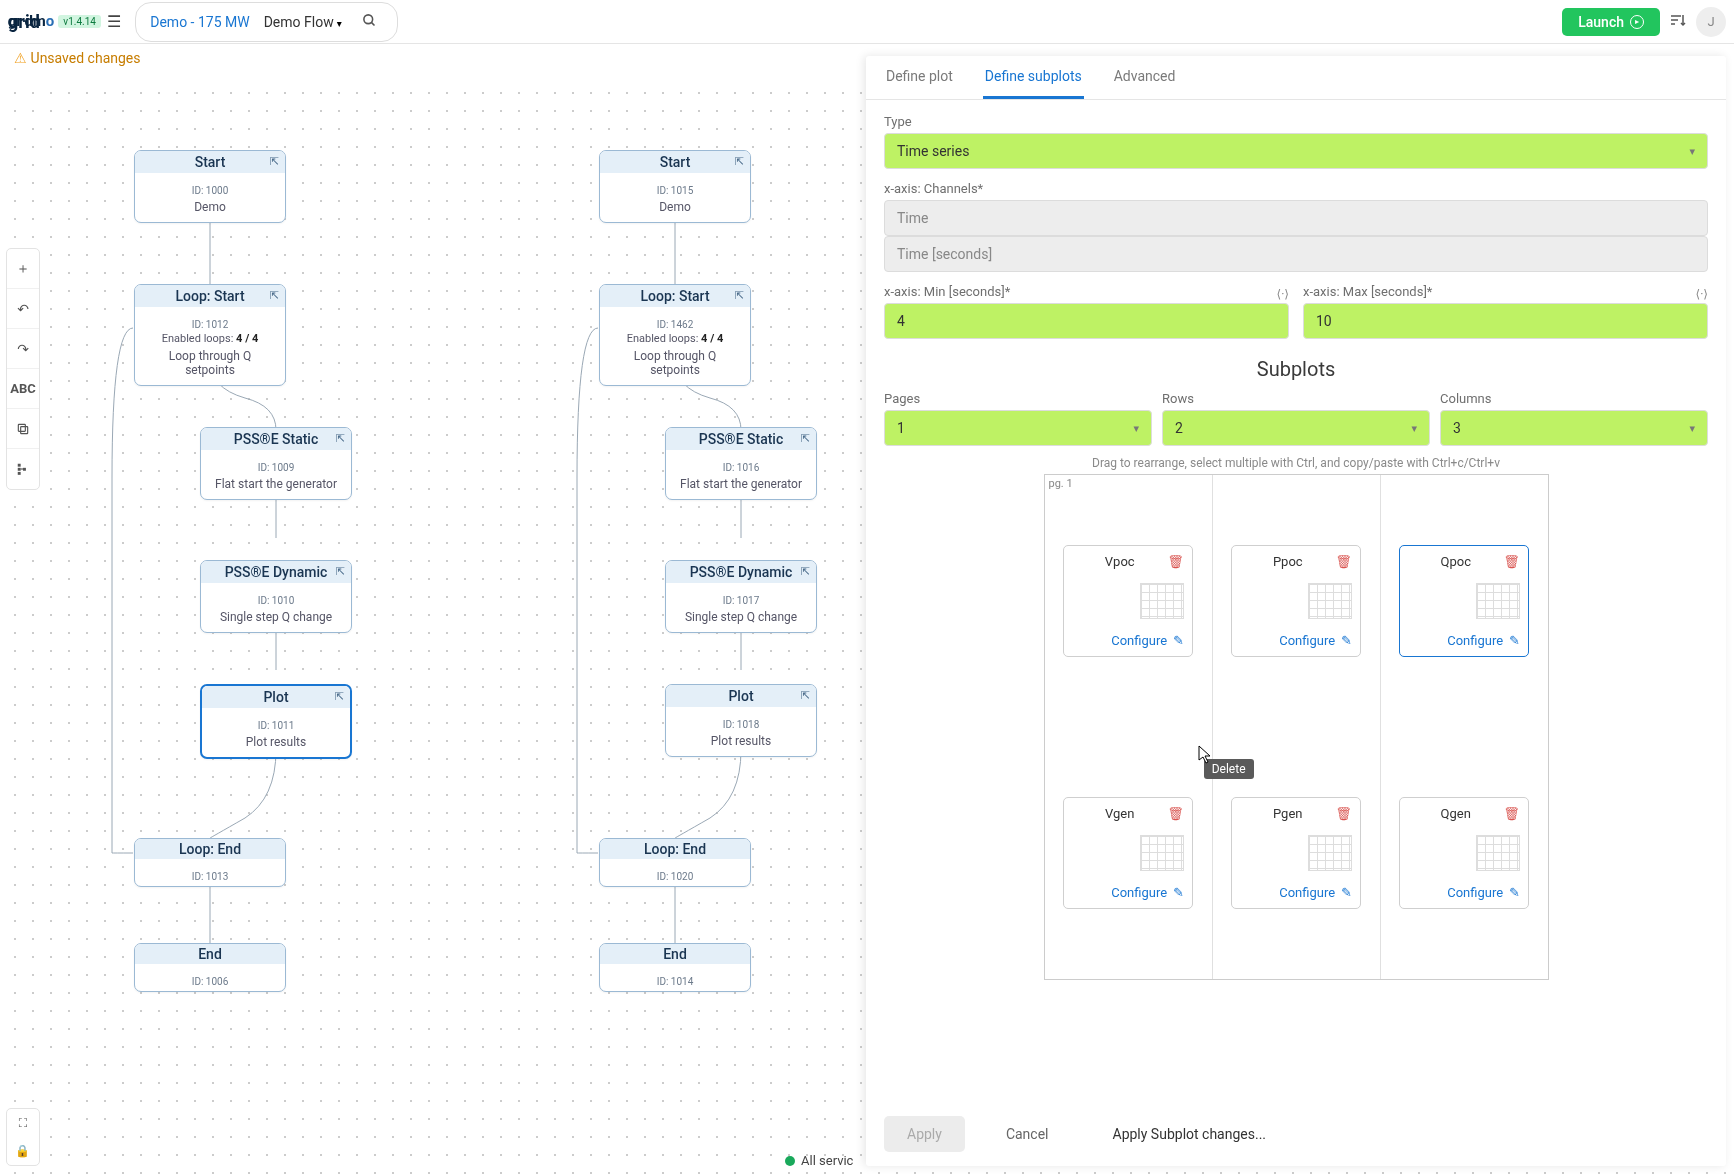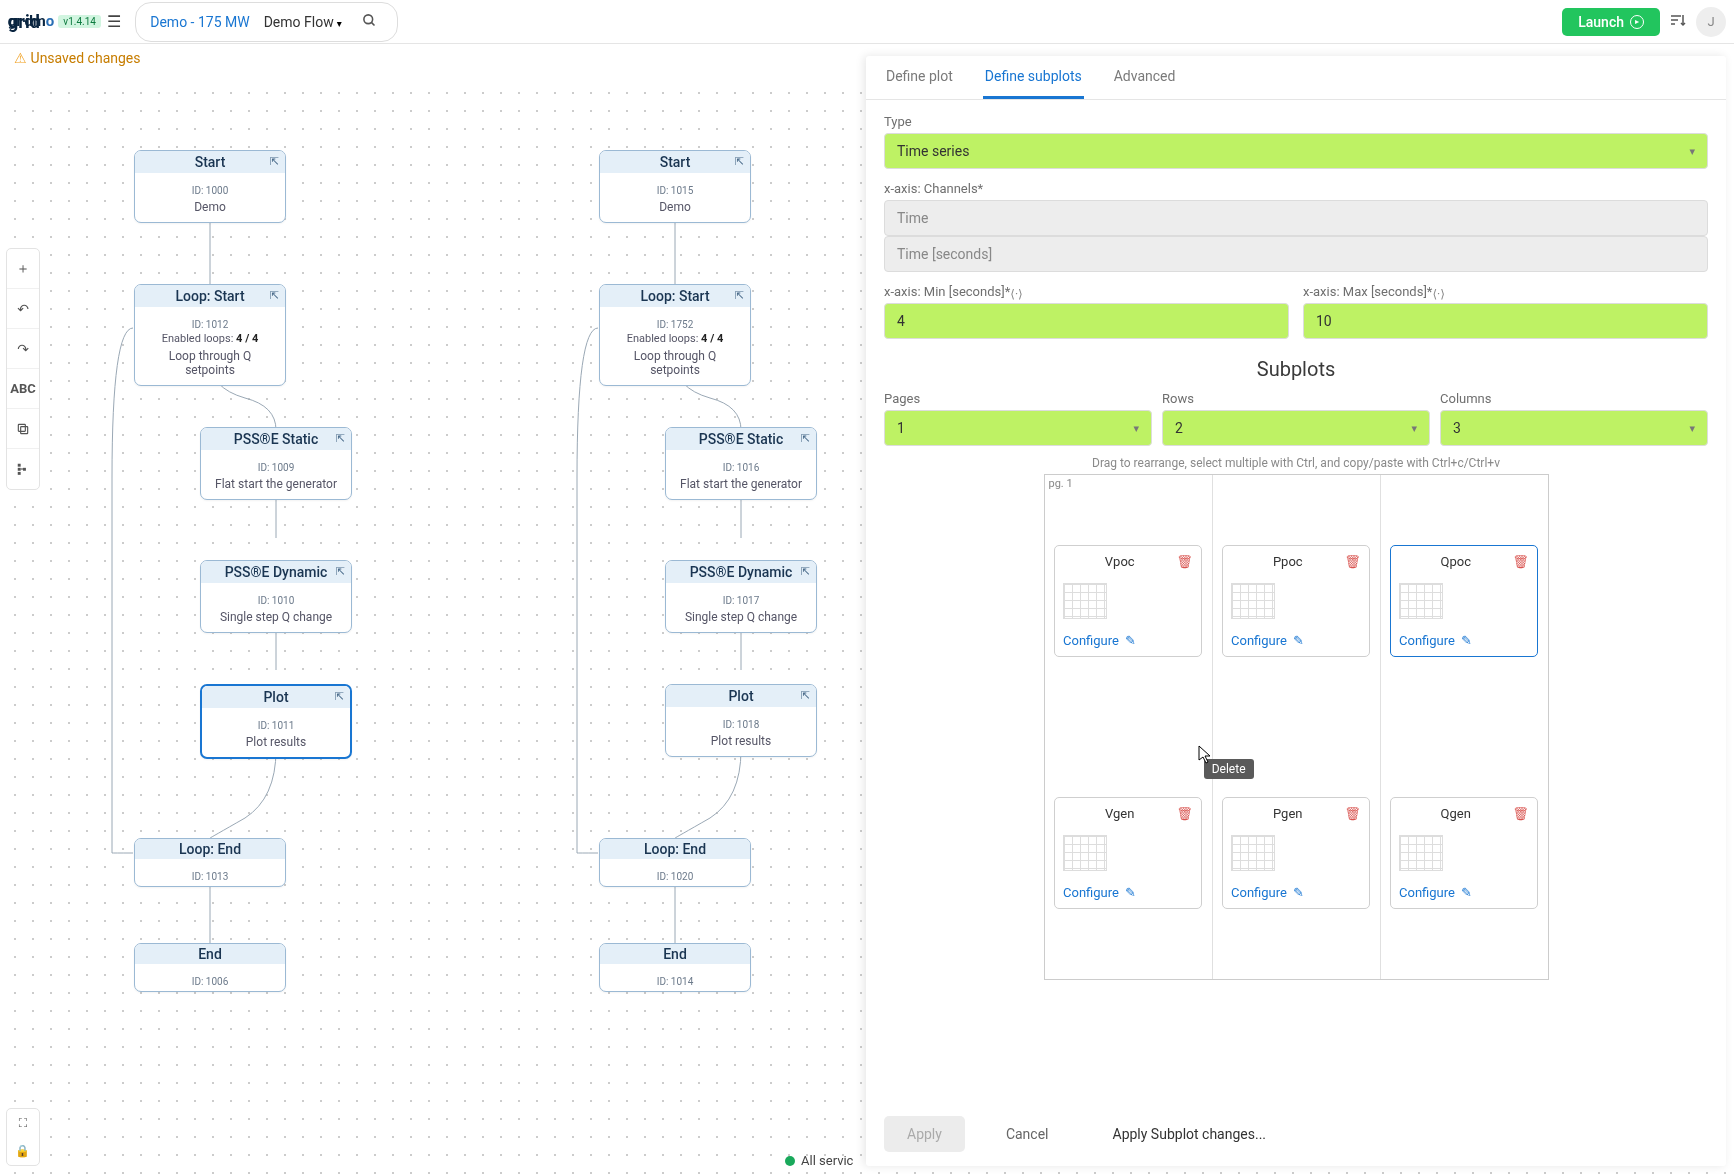--- a/index.html
+++ b/index.html
@@ -54,34 +54,34 @@
 .sp-tab { padding: 12px 2px; font-size: 14px; color: #7a7a7a; cursor:pointer; border-bottom: 3px solid transparent; }
 .sp-tab.active { color:#1976d2; border-bottom-color:#1976d2; }
 .sp-content { flex:1; padding: 14px 18px; overflow-y:auto; }
 .sp-label { font-size: 13px; color: #6f6f6f; margin-bottom: 4px; }
 .sp-select, .sp-input { width:100%; border: 1px solid #dcdcdc; border-radius: 4px; padding: 9px 12px; font-size: 14px; color:#333; background:#bef264; }
 .sp-select { position:relative; }
 .sp-select .chev{position:absolute;right:12px;top:11px;color:#777;font-size:11px;}
 .sp-disabled { background: #ededed; color:#888; }
 .sp-row { display:flex; gap: 14px; }
 .sp-col { flex:1; }
-.sp-labelrow{display:flex;align-items:center;}
+.sp-labelrow{display:flex;align-items:center;justify-content:space-between;}
 .expand-icon{font-size:12px;color:#888;cursor:pointer;}
 .sp-section-title { font-size: 20px; color:#3a3a3a; margin: 18px 0 10px; text-align: center; }
 .sp-grid3 { display:flex; gap:10px; }
 .sp-grid3 .sp-col{flex:1;}
 .helper-text { font-size: 12px; color:#8a8a8a; text-align:center; margin:10px 0 4px;}
 
 .subplot-grid { border: 1px solid #ccc; width: 505px; margin: 0 auto 10px; position:relative;}
 .subplot-pg { position:absolute; top:2px; left:4px; font-size:11px; color:#888;}
 .subplot-row { display:flex; }
 .subplot-cell { flex:1; height: 252px; border-right:1px solid #e0e0e0; display:flex; align-items:center; justify-content:center;}
 .subplot-row:first-child{border-bottom:1px solid #e0e0e0;}
 .subplot-cell:last-child{border-right:none;}
-.subplot-card { width: 148px; border: 1px solid #cfcfcf; border-radius: 5px; background:#fff; padding: 8px; display:flex; flex-direction:column; align-items:flex-start;}
+.subplot-card { width: 130px; border: 1px solid #cfcfcf; border-radius: 5px; background:#fff; padding: 8px; display:flex; flex-direction:column; align-items:flex-end;}
 .subplot-card.selected{border:1.5px solid #1976d2;}
 .subplot-card .title-row{display:flex;width:100%;align-items:center;font-size:13px;color:#333;}
 .subplot-card .title-row .t{ flex:1; text-align:center;}
 .subplot-card .trash{color:#d9534f;font-size:13px;cursor:pointer;}
 .subplot-card .grid-thumb{margin:14px 0;width:44px;height:36px;background-image:linear-gradient(#ddd 1px,transparent 1px),linear-gradient(90deg,#ddd 1px,transparent 1px);background-size:8px 8px;border:1px solid #ddd;}
 .subplot-card .config-row{display:flex;align-items:center;gap:6px;color:#1976d2;font-size:13px;cursor:pointer;}
 
 .sp-footer { padding: 14px 18px; display:flex; gap: 18px; align-items:center; }
 .btn { padding: 9px 22px; border-radius: 5px; font-size: 14px; cursor:pointer; border:1px solid transparent; background:#fff; }
 .btn-apply { background:#ececec; color:#aaa; }
@@ -219,21 +219,21 @@
     <div class="fn-id" style="padding-bottom:4px">ID: 1006</div>
   </div>
 
   <div class="flow-node" style="left:599px;top:72px;width:152px">
     <div class="fn-header"><span>Start</span><span class="exp-icon">⇱</span></div>
     <div class="fn-id">ID: 1015</div>
     <div class="fn-body">Demo</div>
   </div>
   <div class="flow-node" style="left:599px;top:206px;width:152px">
     <div class="fn-header"><span>Loop: Start</span><span class="exp-icon">⇱</span></div>
-    <div class="fn-id">ID: 1752</div>
+    <div class="fn-id">ID: 1462</div>
     <div class="fn-loops"><span>Enabled loops:</span> <b>4 / 4</b></div>
     <div class="fn-body">Loop through Q setpoints</div>
   </div>
   <div class="flow-node" style="left:665px;top:349px;width:152px">
     <div class="fn-header"><span>PSS®E Static</span><span class="exp-icon">⇱</span></div>
     <div class="fn-id">ID: 1016</div>
     <div class="fn-body">Flat start the generator</div>
   </div>
   <div class="flow-node" style="left:665px;top:482px;width:152px">
     <div class="fn-header"><span>PSS®E Dynamic</span><span class="exp-icon">⇱</span></div>

